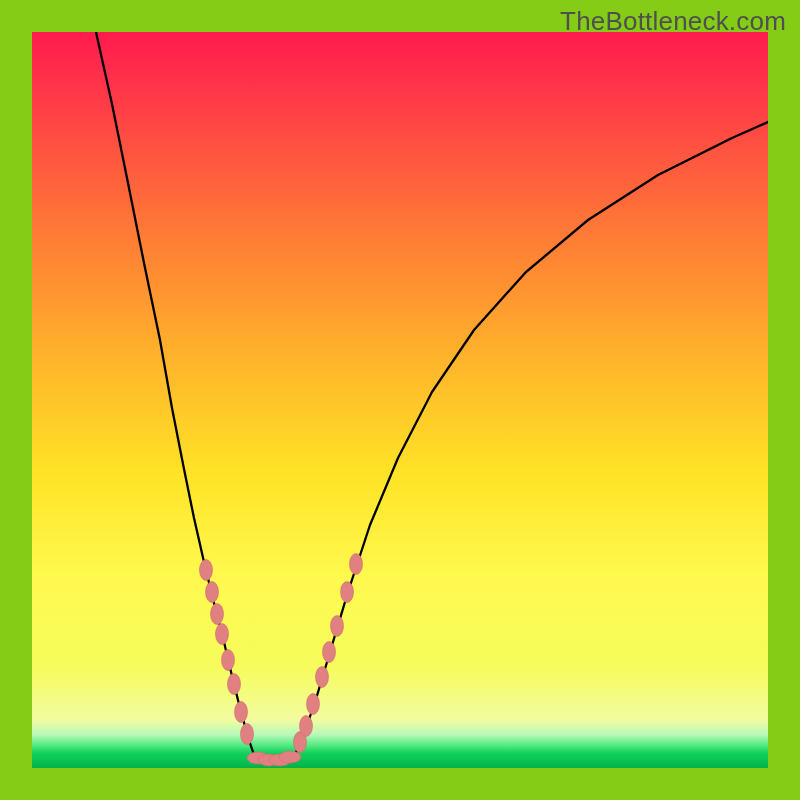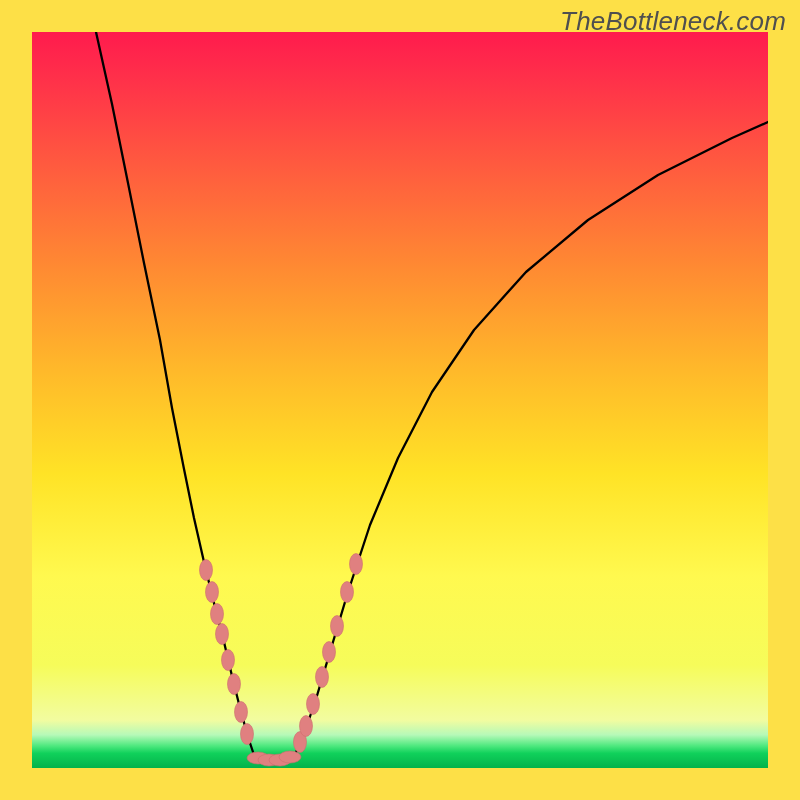--- a/index.html
+++ b/index.html
@@ -10,22 +10,21 @@
     background: #000;
     font-family: Arial, Helvetica, sans-serif;
     overflow: hidden;
   }
   .frame {
     position: absolute;
     left: 0;
     top: 0;
     width: 800px;
     height: 800px;
-    background: #fde047;
-    font-style: italic;
+    background: #84cc16;
   }
   .plot {
     position: absolute;
     left: 32px;
     top: 32px;
     width: 736px;
     height: 736px;
     
     background: linear-gradient(
       to bottom,

